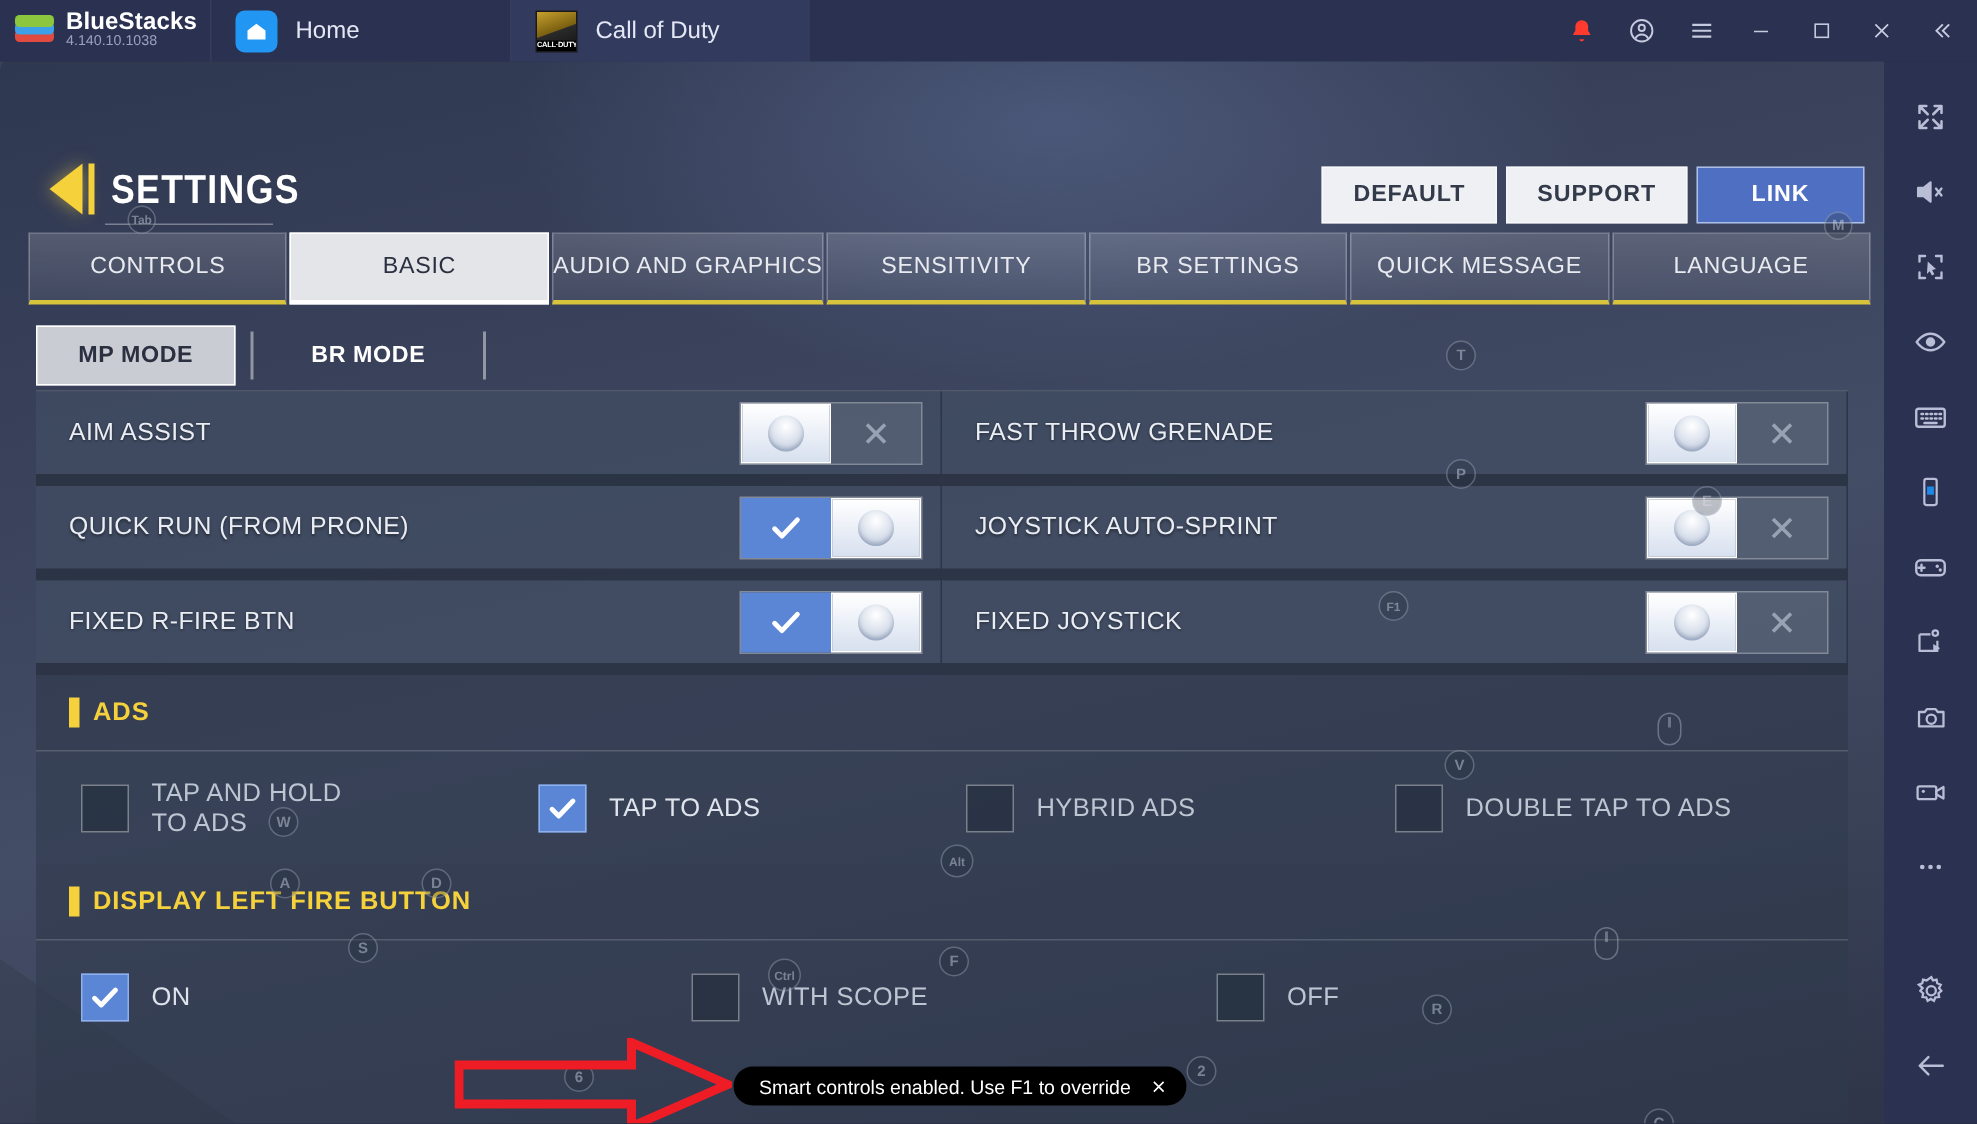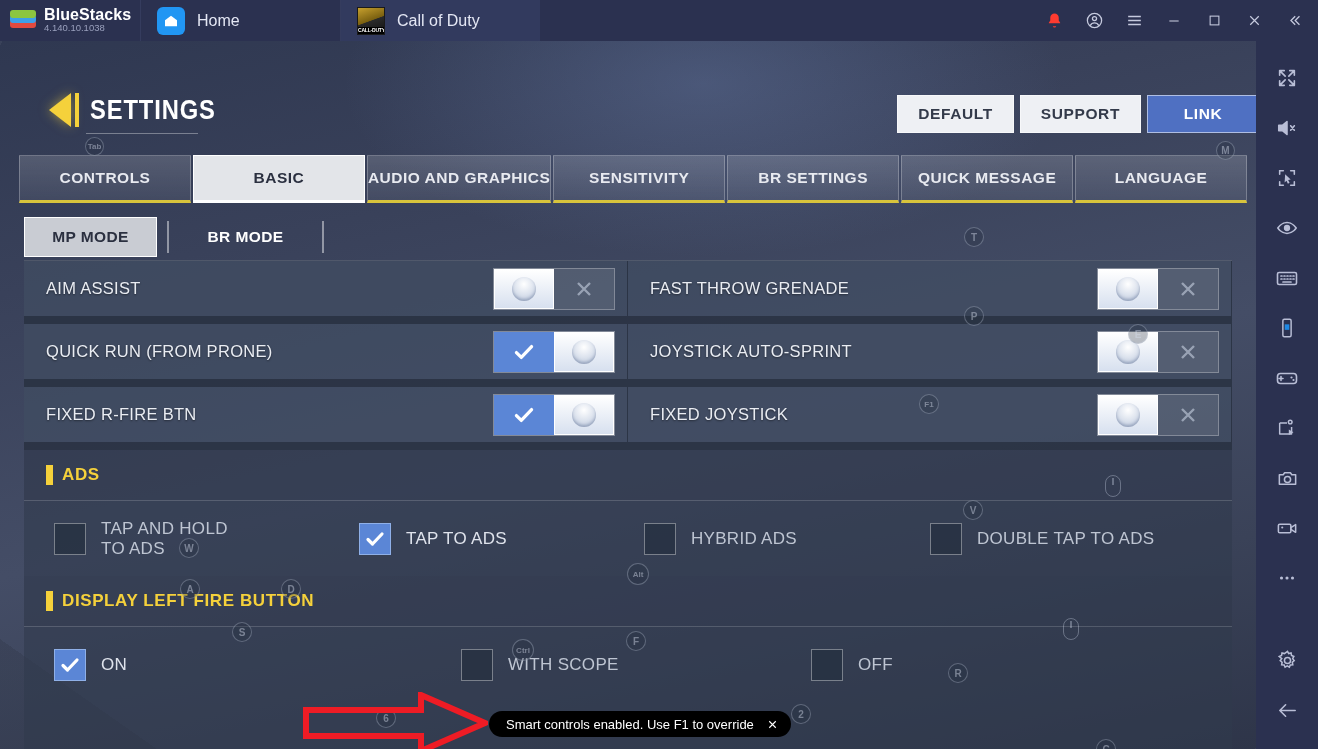--- a/index.html
+++ b/index.html
@@ -92,21 +92,21 @@
   .game::before {
     content:""; position:absolute; inset:0;
     background:
       linear-gradient(115deg, rgba(255,255,255,.05) 0 2px, rgba(0,0,0,0) 2px 120px),
       linear-gradient(-60deg, rgba(255,255,255,.035) 0 1px, rgba(0,0,0,0) 1px 210px),
       linear-gradient(35deg, rgba(0,0,0,.09) 0 90px, rgba(0,0,0,0) 90px 300px);
     pointer-events:none;
   }
 
   
-  .hdr { position: absolute; top: 0; left: 0; width: 1256px; height: 106px; margin-left: 16px; }
+  .hdr { position: absolute; top: 16px; left: 0; width: 1256px; height: 106px; }
   .settings-title {
     position: absolute; left: 33px; top: 52px;
     display: flex; align-items: center; gap: 0;
   }
   .back-arrow {
     width: 0; height: 0; flex: none;
     border-top: 17px solid transparent; border-bottom: 17px solid transparent;
     border-right: 22px solid #f5d13b;
     filter: drop-shadow(0 0 6px rgba(245,209,59,.55));
     margin-right: 4px;
@@ -135,21 +135,21 @@
 
   
   .tabs {
     position: absolute; left: 19px; top: 114px;
     width: 1228px; height: 48px;
     display: flex;
   }
   .tab {
     flex: 1; margin-right: 2px;
     display: flex; align-items: center; justify-content: center;
-    font-size: 15.5px; font-weight: bold; letter-spacing: .5px;
+    font-size: 15.5px; font-weight: normal; letter-spacing: .5px;
     font-family: "Liberation Sans Narrow", "Liberation Sans", sans-serif;
     color: #e8eaf0;
     background: linear-gradient(180deg, rgba(255,255,255,.16), rgba(255,255,255,.06));
     border: 1px solid rgba(255,255,255,.25);
     border-bottom: 3px solid #d8c43c;
     text-align: left; line-height: 1;
     white-space: nowrap;
   }
   .tab:last-child { margin-right: 0; }
   .tab.active {

